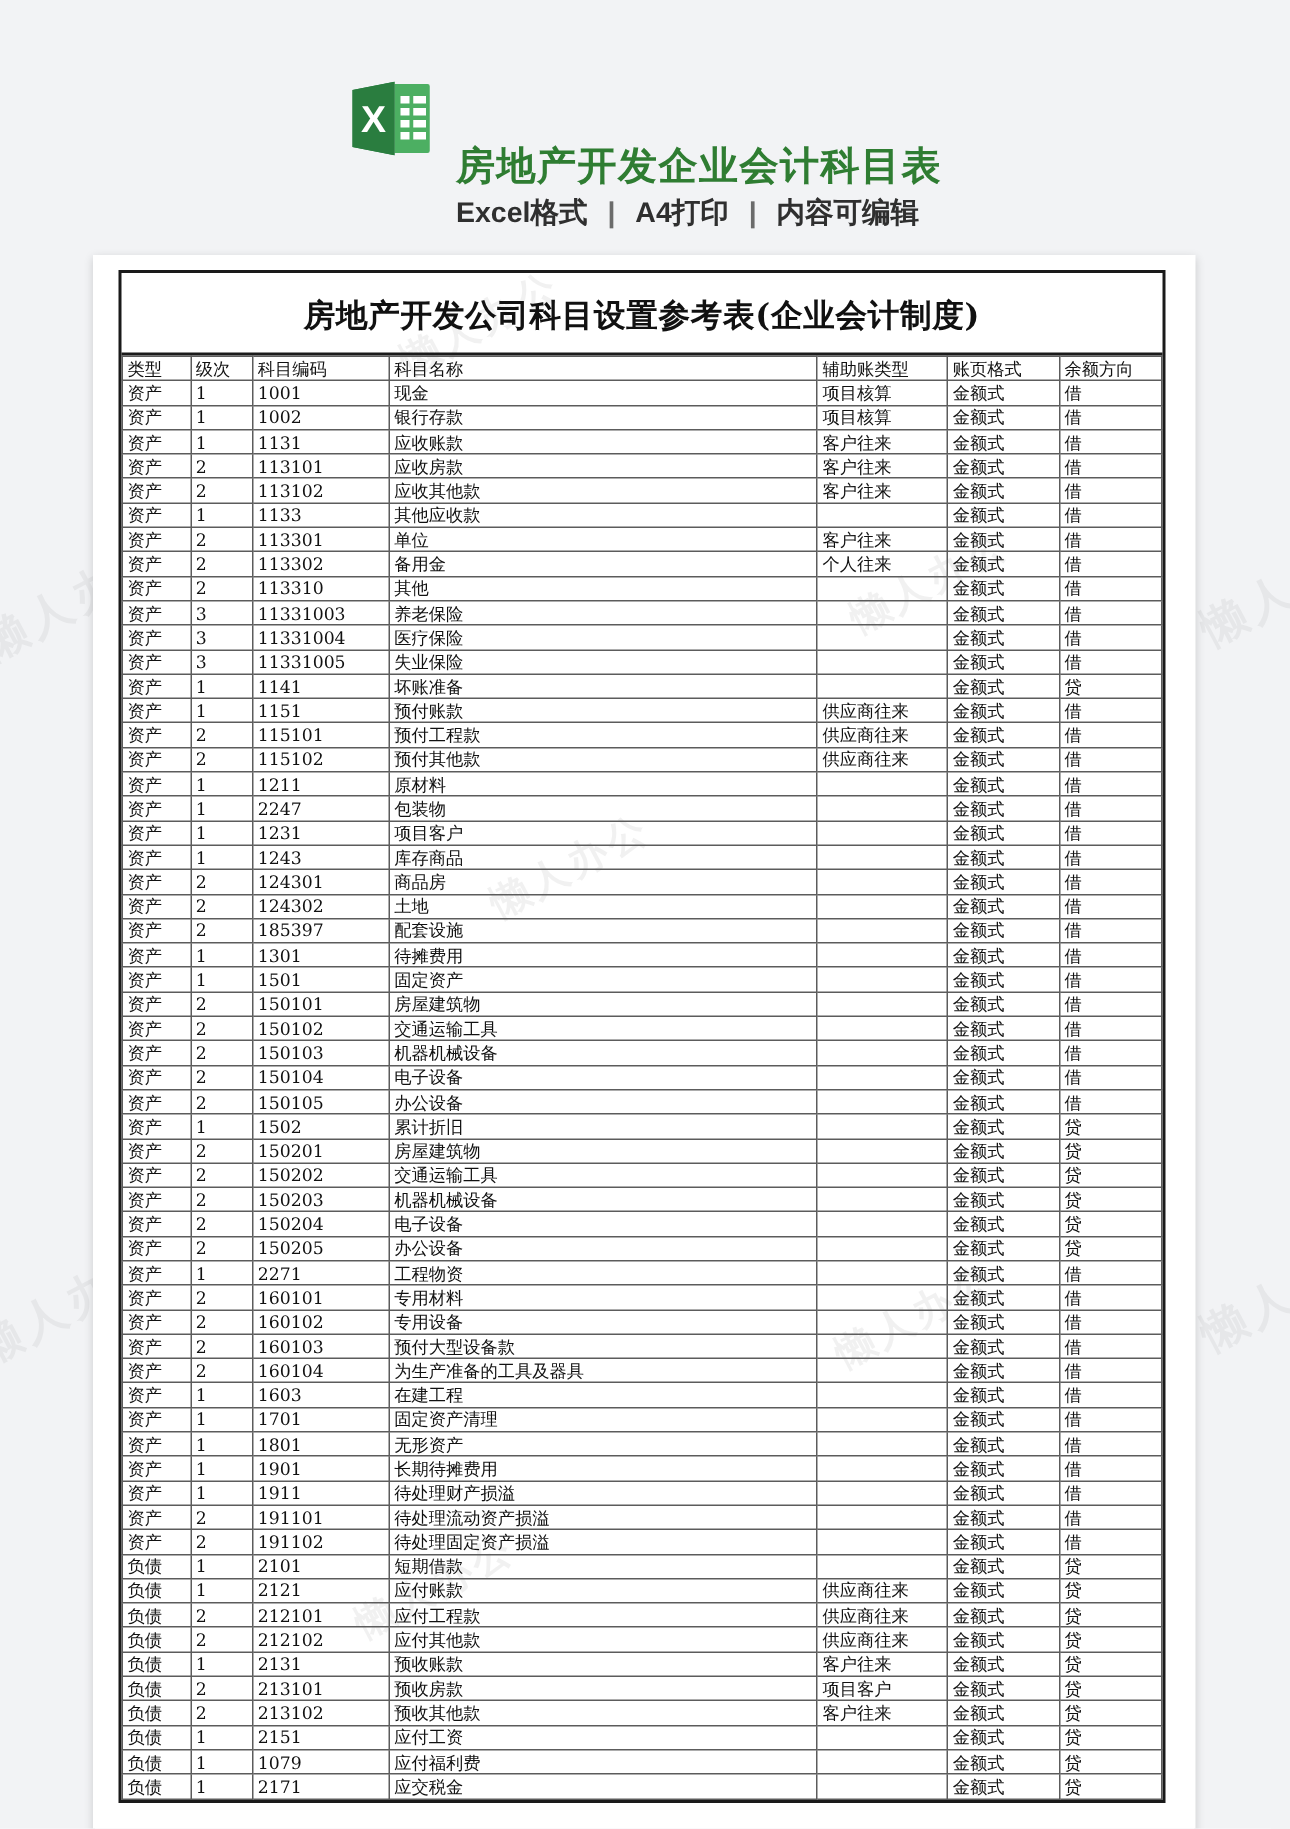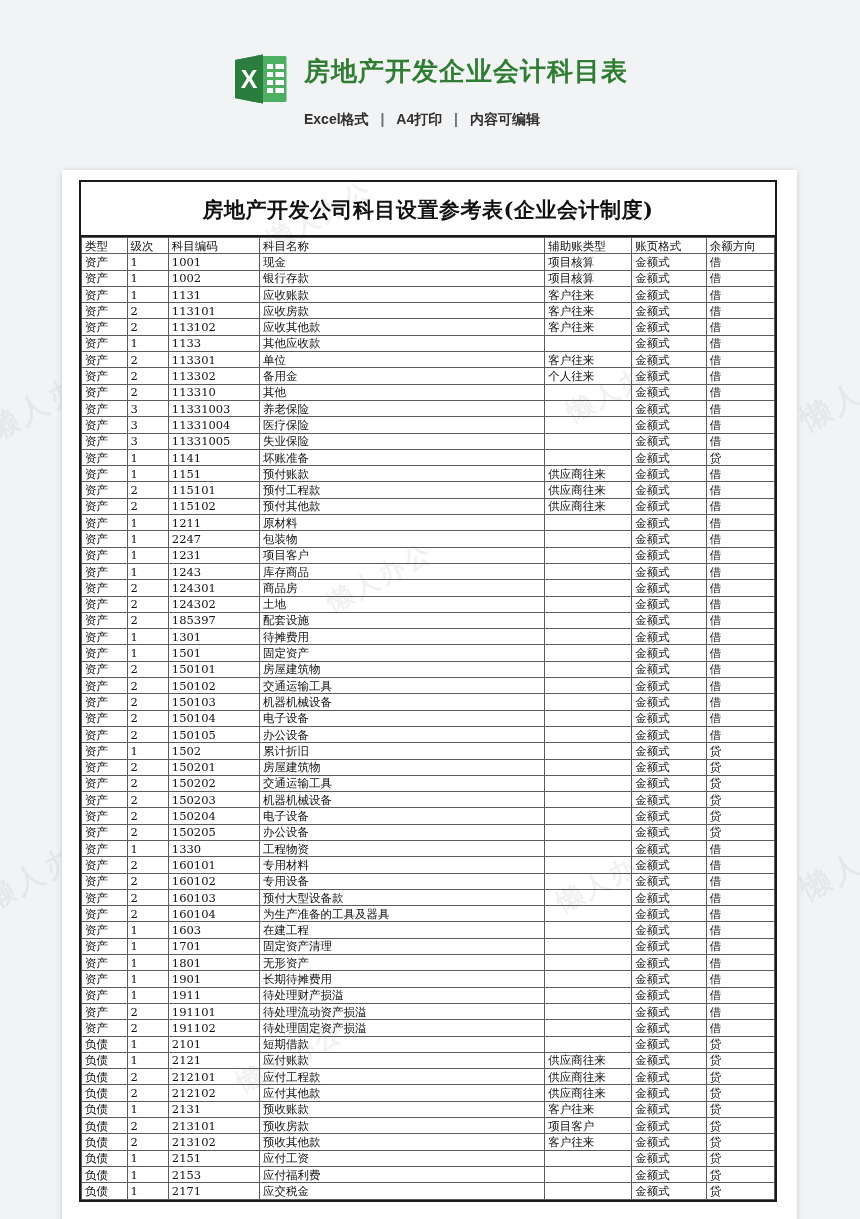--- a/index.html
+++ b/index.html
@@ -13,24 +13,24 @@
   #root { position: relative; width: 860px; height: 1219px; background: #f2f3f5; }
 
   
   .header { position: absolute; left: 0; top: 52px; width: 860px; height: 90px; }
   .header-inner { display: flex; align-items: flex-start; justify-content: center; }
   .logo-wrap { width: 56px; height: 54px; position: relative; margin-right: 16px; flex: none; }
   .logo-svg { display:block; }
   .header-text { padding-top: 2px; }
   .main-title {
     font-size: 26px; font-weight: bold; color: #2f7d32;
-    letter-spacing: 1px; line-height: 34px; white-space: nowrap;
+    letter-spacing: 1px; line-height: 34px; white-space: nowrap; margin-top: 39px;
   }
   .sub-title {
-    margin-top: 21px; font-size: 14px; font-weight: bold; color: #2f2f2f;
+    margin-top: 6px; font-size: 19px; font-weight: bold; color: #2f2f2f;
     line-height: 20px; white-space: nowrap;
   }
   .sub-sep { color: #6b6b6b; padding: 0 8px; font-weight: bold; }
 
   
   .wm {
     position: absolute; color: #000; opacity: 0.045;
     font-family: "DejaVu Sans", sans-serif; font-size: 30px; font-weight: bold;
     white-space: nowrap; transform: rotate(-28deg); transform-origin: center center;
     pointer-events: none; user-select: none; letter-spacing: 4px;
@@ -488,21 +488,21 @@
               <td>2</td>
               <td>150205</td>
               <td class="ind1">办公设备</td>
               <td></td>
               <td>金额式</td>
               <td>贷</td>
             </tr>
             <tr>
               <td>资产</td>
               <td>1</td>
-              <td>1330</td>
+              <td>2271</td>
               <td>工程物资</td>
               <td></td>
               <td>金额式</td>
               <td>借</td>
             </tr>
             <tr>
               <td>资产</td>
               <td>2</td>
               <td>160101</td>
               <td class="ind1">专用材料</td>
@@ -668,21 +668,21 @@
               <td>1</td>
               <td>2151</td>
               <td>应付工资</td>
               <td></td>
               <td>金额式</td>
               <td>贷</td>
             </tr>
             <tr>
               <td>负债</td>
               <td>1</td>
-              <td>2153</td>
+              <td>1079</td>
               <td>应付福利费</td>
               <td></td>
               <td>金额式</td>
               <td>贷</td>
             </tr>
             <tr>
               <td>负债</td>
               <td>1</td>
               <td>2171</td>
               <td>应交税金</td>

